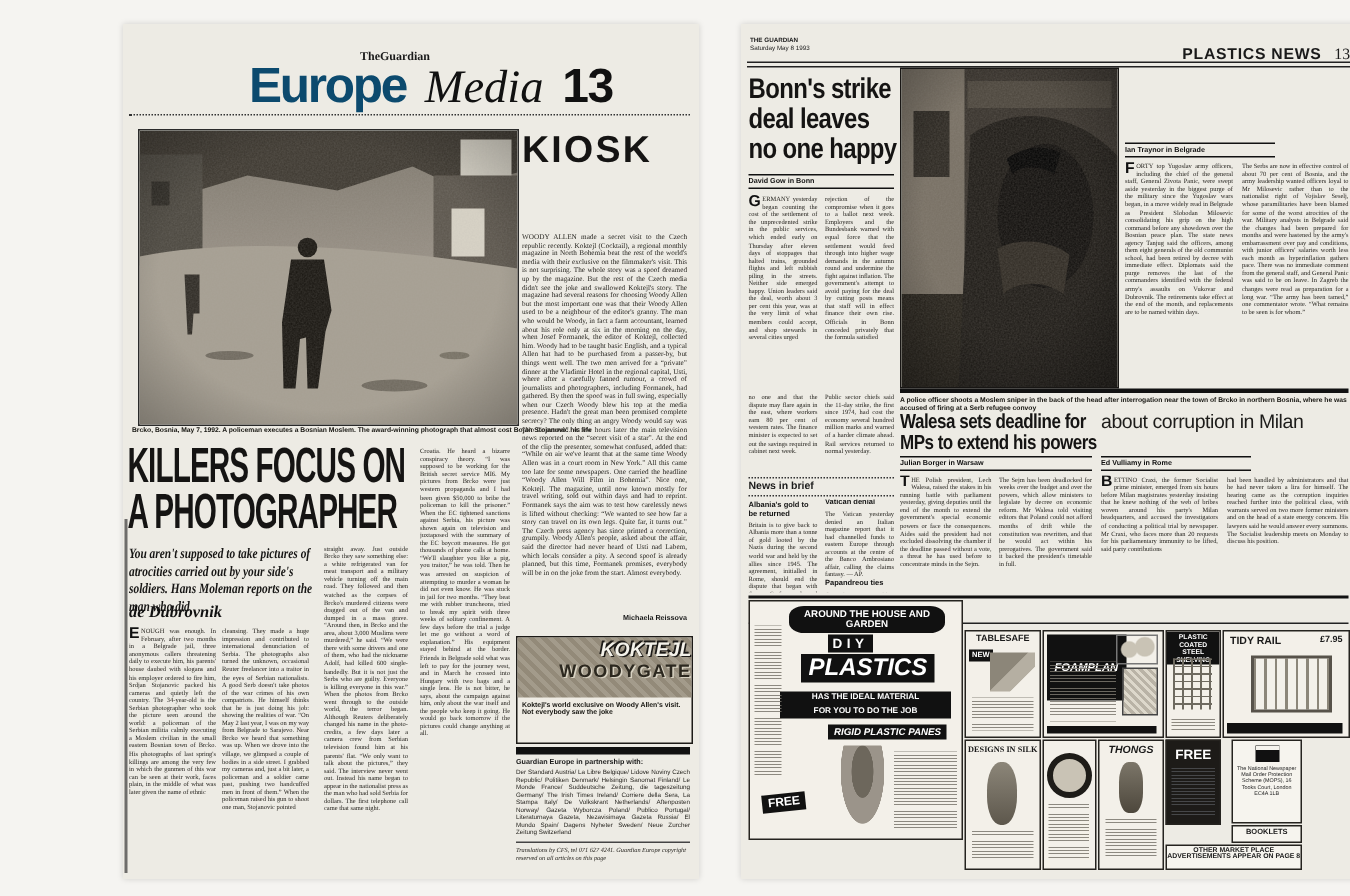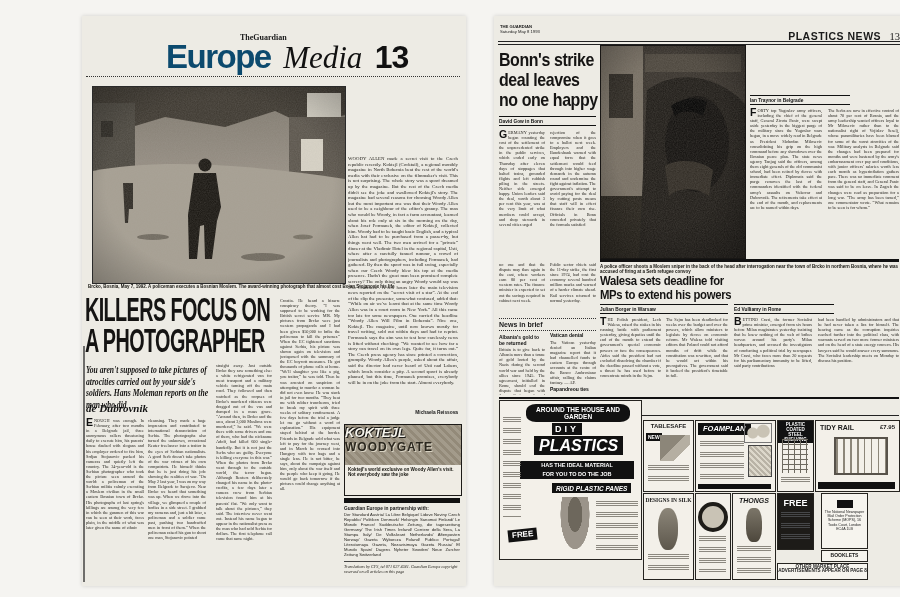--- a/index.html
+++ b/index.html
@@ -88,26 +88,27 @@
   <div class="abs" style="left:4px;top:349px;width:162px;transform:scaleX(.8);transform-origin:0 0;
        font:bold italic 9.5px/11.5px 'Liberation Serif',serif;color:#161514">You aren't supposed to take pictures of atrocities carried out by your side's soldiers. Hans Moleman reports on the man who did</div>
 
   <div class="abs" style="left:4px;top:387px;font:bold italic 11px/11px 'Liberation Serif',serif;color:#111">de Dubrovnik</div>
 
   <div class="tc dc" style="left:4px;top:402px;width:58px;height:160px">ENOUGH was enough. In February, after two months in a Belgrade jail, three anonymous callers threatening daily to execute him, his parents' house daubed with slogans and his employer ordered to fire him, Srdjan Stojanovic packed his cameras and quietly left the country. The 34-year-old is the Serbian photographer who took the picture seen around the world: a policeman of the Serbian militia calmly executing a Moslem civilian in the small eastern Bosnian town of Brcko. His photographs of last spring's killings are among the very few in which the gunmen of this war can be seen at their work, faces plain, in the middle of what was later given the name of ethnic</div>
   <div class="tc" style="left:66px;top:402px;width:58px;height:160px">cleansing. They made a huge impression and contributed to international denunciation of Serbia. The photographs also turned the unknown, occasional Reuter freelancer into a traitor in the eyes of Serbian nationalists. A good Serb doesn't take photos of the war crimes of his own compatriots. He himself thinks that he is just doing his job: showing the realities of war. “On May 2 last year, I was on my way from Belgrade to Sarajevo. Near Brcko we heard that something was up. When we drove into the village, we glimpsed a couple of bodies in a side street. I grabbed my cameras and, just a bit later, a policeman and a soldier came past, pushing two handcuffed men in front of them.” When the policeman raised his gun to shoot one man, Stojanovic pointed</div>
   <div class="tc" style="left:134px;top:347px;width:56px;height:215px">straight away. Just outside Brcko they saw something else: a white refrigerated van for meat transport and a military vehicle turning off the main road. They followed and then watched as the corpses of Brcko's murdered citizens were dragged out of the van and dumped in a mass grave. “Around then, in Brcko and the area, about 3,000 Muslims were murdered,” he said. “We were there with some drivers and one of them, who had the nickname Adolf, had killed 600 single-handedly. But it is not just the Serbs who are guilty. Everyone is killing everyone in this war.” When the photos from Brcko went through to the outside world, the terror began. Although Reuters deliberately changed his name in the photo-credits, a few days later a camera crew from Serbian television found him at his parents' flat. “We only want to talk about the pictures,” they said. The interview never went out. Instead his name began to appear in the nationalist press as the man who had sold Serbia for dollars. The first telephone call came that same night.</div>
   <div class="tc" style="left:198px;top:282px;width:60px;height:280px">Croatia. He heard a bizarre conspiracy theory. “I was supposed to be working for the British secret service MI6. My pictures from Brcko were just western propaganda and I had been given $50,000 to bribe the policeman to kill the prisoner.” When the EC tightened sanctions against Serbia, his picture was shown again on television and juxtaposed with the summary of the EC boycott measures. He got thousands of phone calls at home. “We'll slaughter you like a pig, you traitor,” he was told. Then he was arrested on suspicion of attempting to murder a woman he did not even know. He was stuck in jail for two months. “They beat me with rubber truncheons, tried to break my spirit with three weeks of solitary confinement. A few days before the trial a judge let me go without a word of explanation.” His equipment stayed behind at the border. Friends in Belgrade sold what was left to pay for the journey west, and in March he crossed into Hungary with two bags and a single lens. He is not bitter, he says, about the campaign against him, only about the war itself and the people who keep it going. He would go back tomorrow if the pictures could change anything at all.</div>
 
+  <div class="hl" style="left:266px;top:70px;font-size:25px;letter-spacing:1.5px">KIOSK</div>
   <div class="tc" style="left:266px;top:140px;width:110px;height:252px;font-size:4.8px;line-height:5.6px">WOODY ALLEN made a secret visit to the Czech republic recently. Koktejl (Cocktail), a regional monthly magazine in North Bohemia beat the rest of the world's media with their exclusive on the filmmaker's visit. This is not surprising. The whole story was a spoof dreamed up by the magazine. But the rest of the Czech media didn't see the joke and swallowed Koktejl's story. The magazine had several reasons for choosing Woody Allen but the most important one was that their Woody Allen used to be a neighbour of the editor's granny. The man who would be Woody, in fact a farm accountant, learned about his role only at six in the morning on the day, when Josef Formanek, the editor of Koktejl, collected him. Woody had to be taught basic English, and a typical Allen hat had to be purchased from a passer-by, but things went well. The two men arrived for a “private” dinner at the Vladimir Hotel in the regional capital, Usti, where after a carefully fanned rumour, a crowd of journalists and photographers, including Formanek, had gathered. By then the spoof was in full swing, especially when our Czech Woody blew his top at the media presence. Hadn't the great man been promised complete secrecy? The only thing an angry Woody would say was “No Comment”. A few hours later the main television news reported on the “secret visit of a star”. At the end of the clip the presenter, somewhat confused, added that: “While on air we've learnt that at the same time Woody Allen was in a court room in New York.” All this came too late for some newspapers. One carried the headline “Woody Allen Will Film in Bohemia”. Nice one, Koktejl. The magazine, until now known mostly for travel writing, sold out within days and had to reprint. Formanek says the aim was to test how carelessly news is lifted without checking: “We wanted to see how far a story can travel on its own legs. Quite far, it turns out.” The Czech press agency has since printed a correction, grumpily. Woody Allen's people, asked about the affair, said the director had never heard of Usti nad Labem, which locals consider a pity. A second spoof is already planned, but this time, Formanek promises, everybody will be in on the joke from the start. Almost everybody.</div>
   <div class="abs" style="left:266px;top:394px;width:110px;text-align:right;font:bold 4.8px 'Liberation Sans',sans-serif">Michaela Reissova</div>
 
   <div class="abs" style="left:262px;top:408px;width:116px;height:70px;border:1.5px solid #1c1a17;background:#efece4">
     <div style="height:40px;background:repeating-linear-gradient(45deg,#a39b8b 0 3px,#938a79 3px 6px);
-         text-align:left;overflow:hidden">
+         text-align:right;overflow:hidden">
       <div style="font:bold italic 13px/15px 'Liberation Sans',sans-serif;color:#f4f2ea;
            text-shadow:1px 1px 0 #1c1a17,-1px -1px 0 #1c1a17">KOKTEJL</div>
       <div style="font:bold 12px/14px 'Liberation Sans',sans-serif;letter-spacing:1px;color:#2c281f;
            text-shadow:1px 1px 0 #d8d2c2">WOODYGATE</div>
     </div>
     <div style="padding:2px 3px;font:bold 4.6px/5.4px 'Liberation Sans',sans-serif;color:#15140f">Koktejl's world exclusive on Woody Allen's visit. Not everybody saw the joke</div>
   </div>
 
   <div class="rule" style="left:262px;top:482px;width:116px;height:5px"></div>
 
@@ -197,20 +198,21 @@
   <div class="hl" style="left:106px;top:258px;font-size:13.5px;line-height:14px;letter-spacing:-.4px;
        transform:scaleX(.84);transform-origin:0 0;white-space:nowrap">
     <div>Walesa sets deadline for</div>
     <div>MPs to extend his powers</div>
   </div>
   <div class="byl" style="left:106px;top:288px;width:128px">Julian Borger in Warsaw</div>
   <div class="tc dc" style="left:106px;top:301px;width:61px;height:78px">THE Polish president, Lech Walesa, raised the stakes in his running battle with parliament yesterday, giving deputies until the end of the month to extend the government's special economic powers or face the consequences. Aides said the president had not excluded dissolving the chamber if the deadline passed without a vote, a threat he has used before to concentrate minds in the Sejm.</div>
   <div class="tc" style="left:172px;top:301px;width:62px;height:78px">The Sejm has been deadlocked for weeks over the budget and over the powers, which allow ministers to legislate by decree on economic reform. Mr Walesa told visiting editors that Poland could not afford months of drift while the constitution was rewritten, and that he would act within his prerogatives. The government said it backed the president's timetable in full.</div>
 
   <div class="abs" style="left:240px;top:258px;font:13px/14.5px 'Liberation Sans',sans-serif;color:#1d1c1a;letter-spacing:-.3px">
+    <div>about corruption in Milan</div>
   </div>
   <div class="byl" style="left:240px;top:288px;width:100px">Ed Vulliamy in Rome</div>
   <div class="tc dc" style="left:240px;top:301px;width:78px;height:78px">BETTINO Craxi, the former Socialist prime minister, emerged from six hours before Milan magistrates yesterday insisting that he knew nothing of the web of bribes woven around his party's Milan headquarters, and accused the investigators of conducting a political trial by newspaper. Mr Craxi, who faces more than 20 requests for his parliamentary immunity to be lifted, said party contributions</div>
   <div class="tc" style="left:324px;top:301px;width:81px;height:78px">had been handled by administrators and that he had never taken a lira for himself. The hearing came as the corruption inquiries reached further into the political class, with warrants served on two more former ministers and on the head of a state energy concern. His lawyers said he would answer every summons. The Socialist leadership meets on Monday to discuss his position.</div>
 
   <div class="rule" style="left:5px;top:381px;width:400px;height:2px"></div>
   <div class="hl" style="left:7px;top:385px;font-size:11px;letter-spacing:.5px">Market Place</div>
   <div class="abs" style="left:5px;top:399px;width:400px;border-top:.5px solid #222"></div>
 
   <div class="adbox" style="left:5px;top:384px;width:141px;height:158px">
@@ -245,21 +247,21 @@
 
   <div class="adbox" style="left:149px;top:477px;width:49px;height:85px">
     <div style="text-align:center;font:bold 5.5px/6.5px 'Liberation Serif',serif;margin-top:3px">DESIGNS IN SILK</div>
     <div style="position:absolute;left:14px;top:14px;width:20px;height:42px;border-radius:45%;
          background:linear-gradient(#8c8679,#5d574c)"></div>
     <div class="lines" style="position:absolute;left:4px;top:60px;width:41px;height:20px"></div>
   </div>
 
   <div class="adbox" style="left:201px;top:404px;width:79px;height:70px">
     <div style="position:absolute;left:2px;top:2px;background:#111;color:#fff;font:bold italic 7.5px/8px 'Liberation Sans',sans-serif;
-         padding:2px 5px">FOAMPLAN</div>
+         padding:18px 5px">FOAMPLAN</div>
     <div style="position:absolute;right:3px;top:2px;width:26px;height:18px;
          background:radial-gradient(circle at 30% 50%,#c9c3b5 0 5px,transparent 6px),radial-gradient(circle at 70% 40%,#c9c3b5 0 6px,transparent 7px);
          border:.5px solid #777"></div>
     <div class="lines" style="position:absolute;left:4px;top:20px;width:44px;height:40px"></div>
     <div style="position:absolute;left:52px;top:24px;width:22px;height:30px;border:1px solid #444;
          background:repeating-linear-gradient(45deg,#b9b3a6 0 2px,#ddd8cb 2px 4px)"></div>
     <div style="position:absolute;left:2px;bottom:2px;width:73px;height:5px;background:#111"></div>
   </div>
 
   <div class="adbox" style="left:201px;top:477px;width:34px;height:85px">

